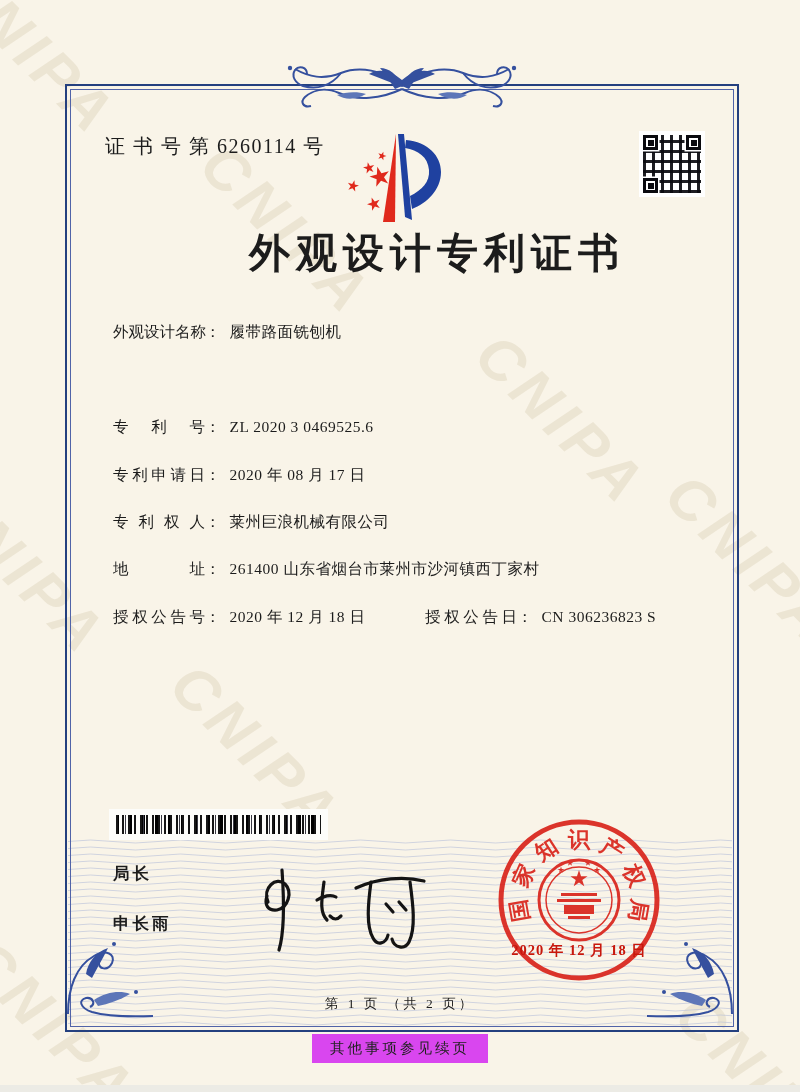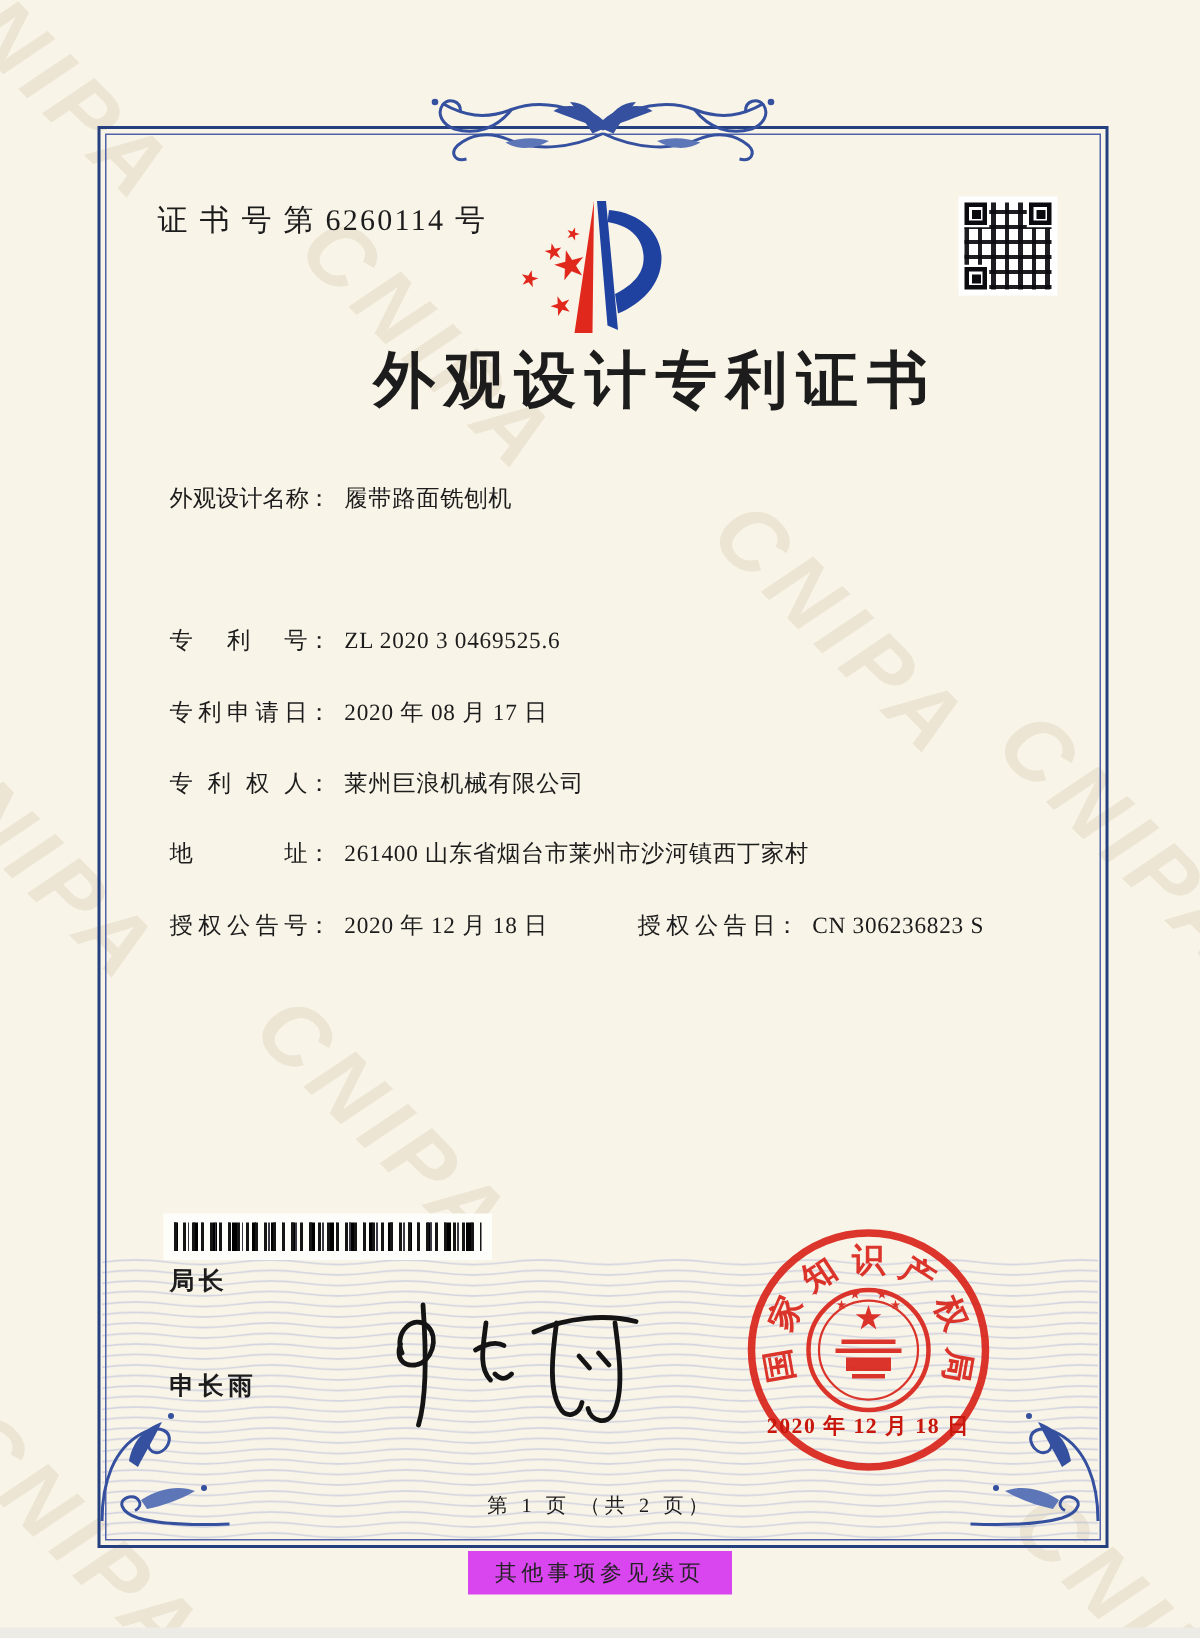--- a/index.html
+++ b/index.html
@@ -50,21 +50,21 @@
             font-size:15.6px;line-height:29px;text-align:justify;color:#222;}
   .bodytext p{margin:0;text-indent:2em;}
   
   .barcode{position:absolute;left:109px;top:809px;width:219px;height:31px;background:#fdfdfa;z-index:4;}
   .bars{position:absolute;left:7px;right:7px;top:6px;bottom:6px;
       background-image:
         repeating-linear-gradient(90deg,#151515 0 2px,transparent 2px 6px),
         repeating-linear-gradient(90deg,#3a3a44 0 1px,transparent 1px 9px),
         repeating-linear-gradient(90deg,#000 0 3px,transparent 3px 13px);}
   
-  .director-title{position:absolute;left:113px;top:843px;z-index:4;
+  .director-title{position:absolute;left:113px;top:863px;z-index:4;
        font:700 16.5px "Liberation Sans",sans-serif;letter-spacing:3px;}
   .director-name{position:absolute;left:113px;top:913px;z-index:4;
        font:700 16.5px "Liberation Sans",sans-serif;letter-spacing:3px;text-align:center;}
   .sig{position:absolute;left:238px;top:856px;z-index:4;}
   
   .seal{position:absolute;left:494px;top:815px;z-index:5;}
   .seal-date{position:absolute;left:496px;top:941px;width:166px;text-align:center;z-index:6;
        color:#c8170c;font-size:14.5px;font-weight:600;letter-spacing:1px;}
   
   .pageinfo{position:absolute;left:0;top:995px;width:100%;text-align:center;z-index:4;

